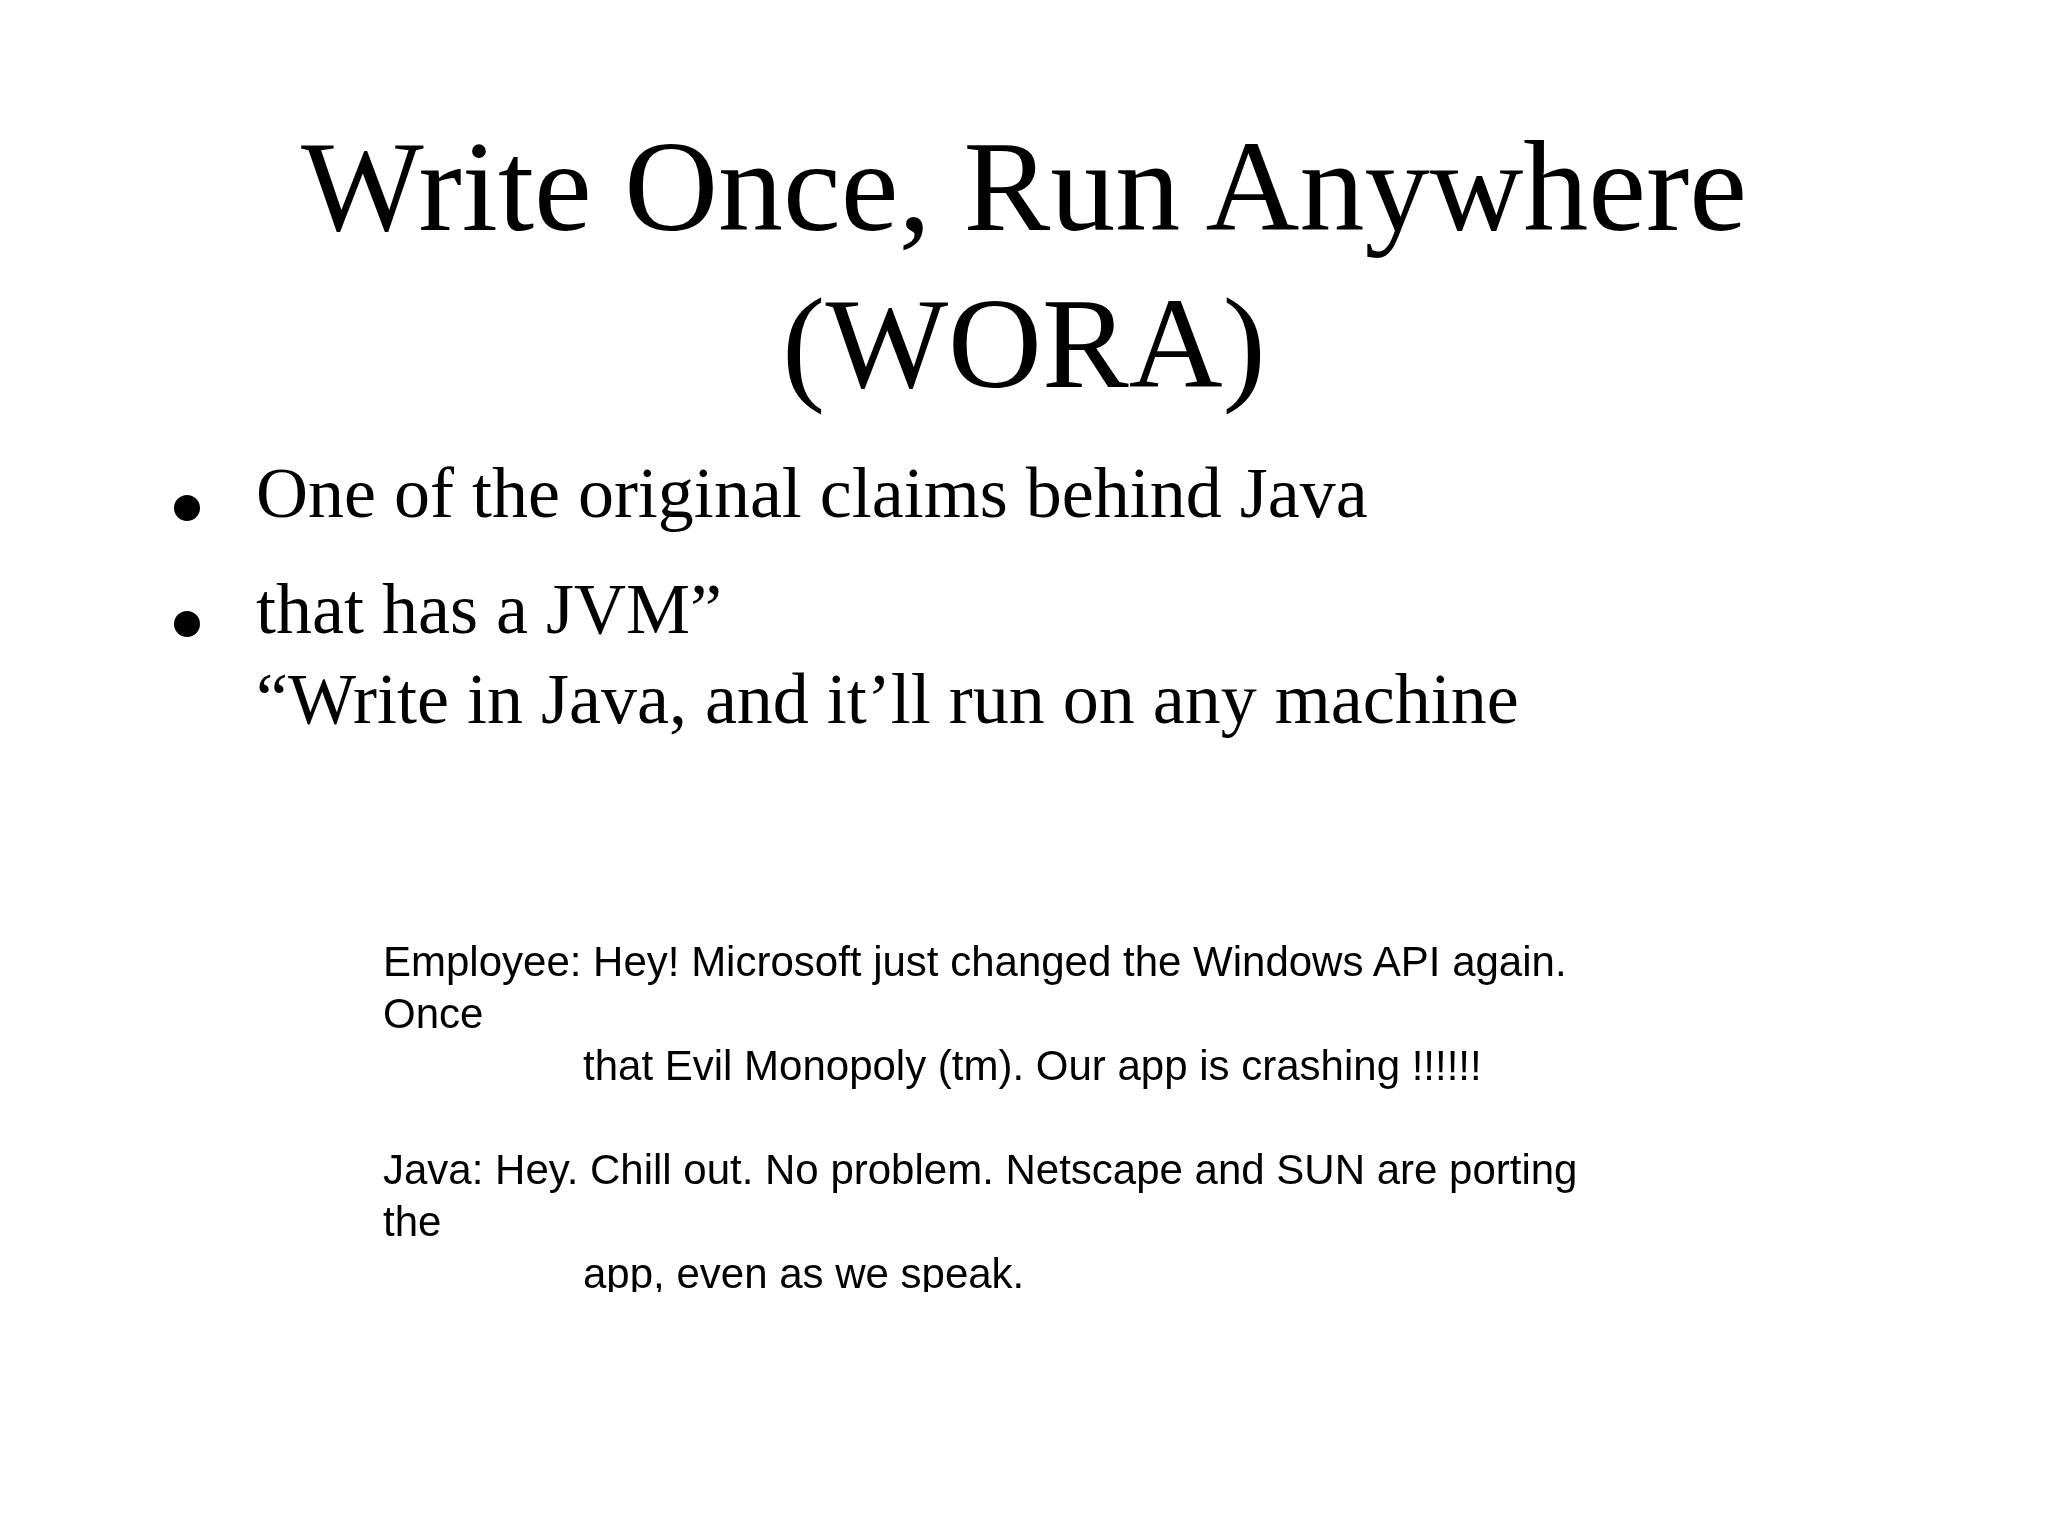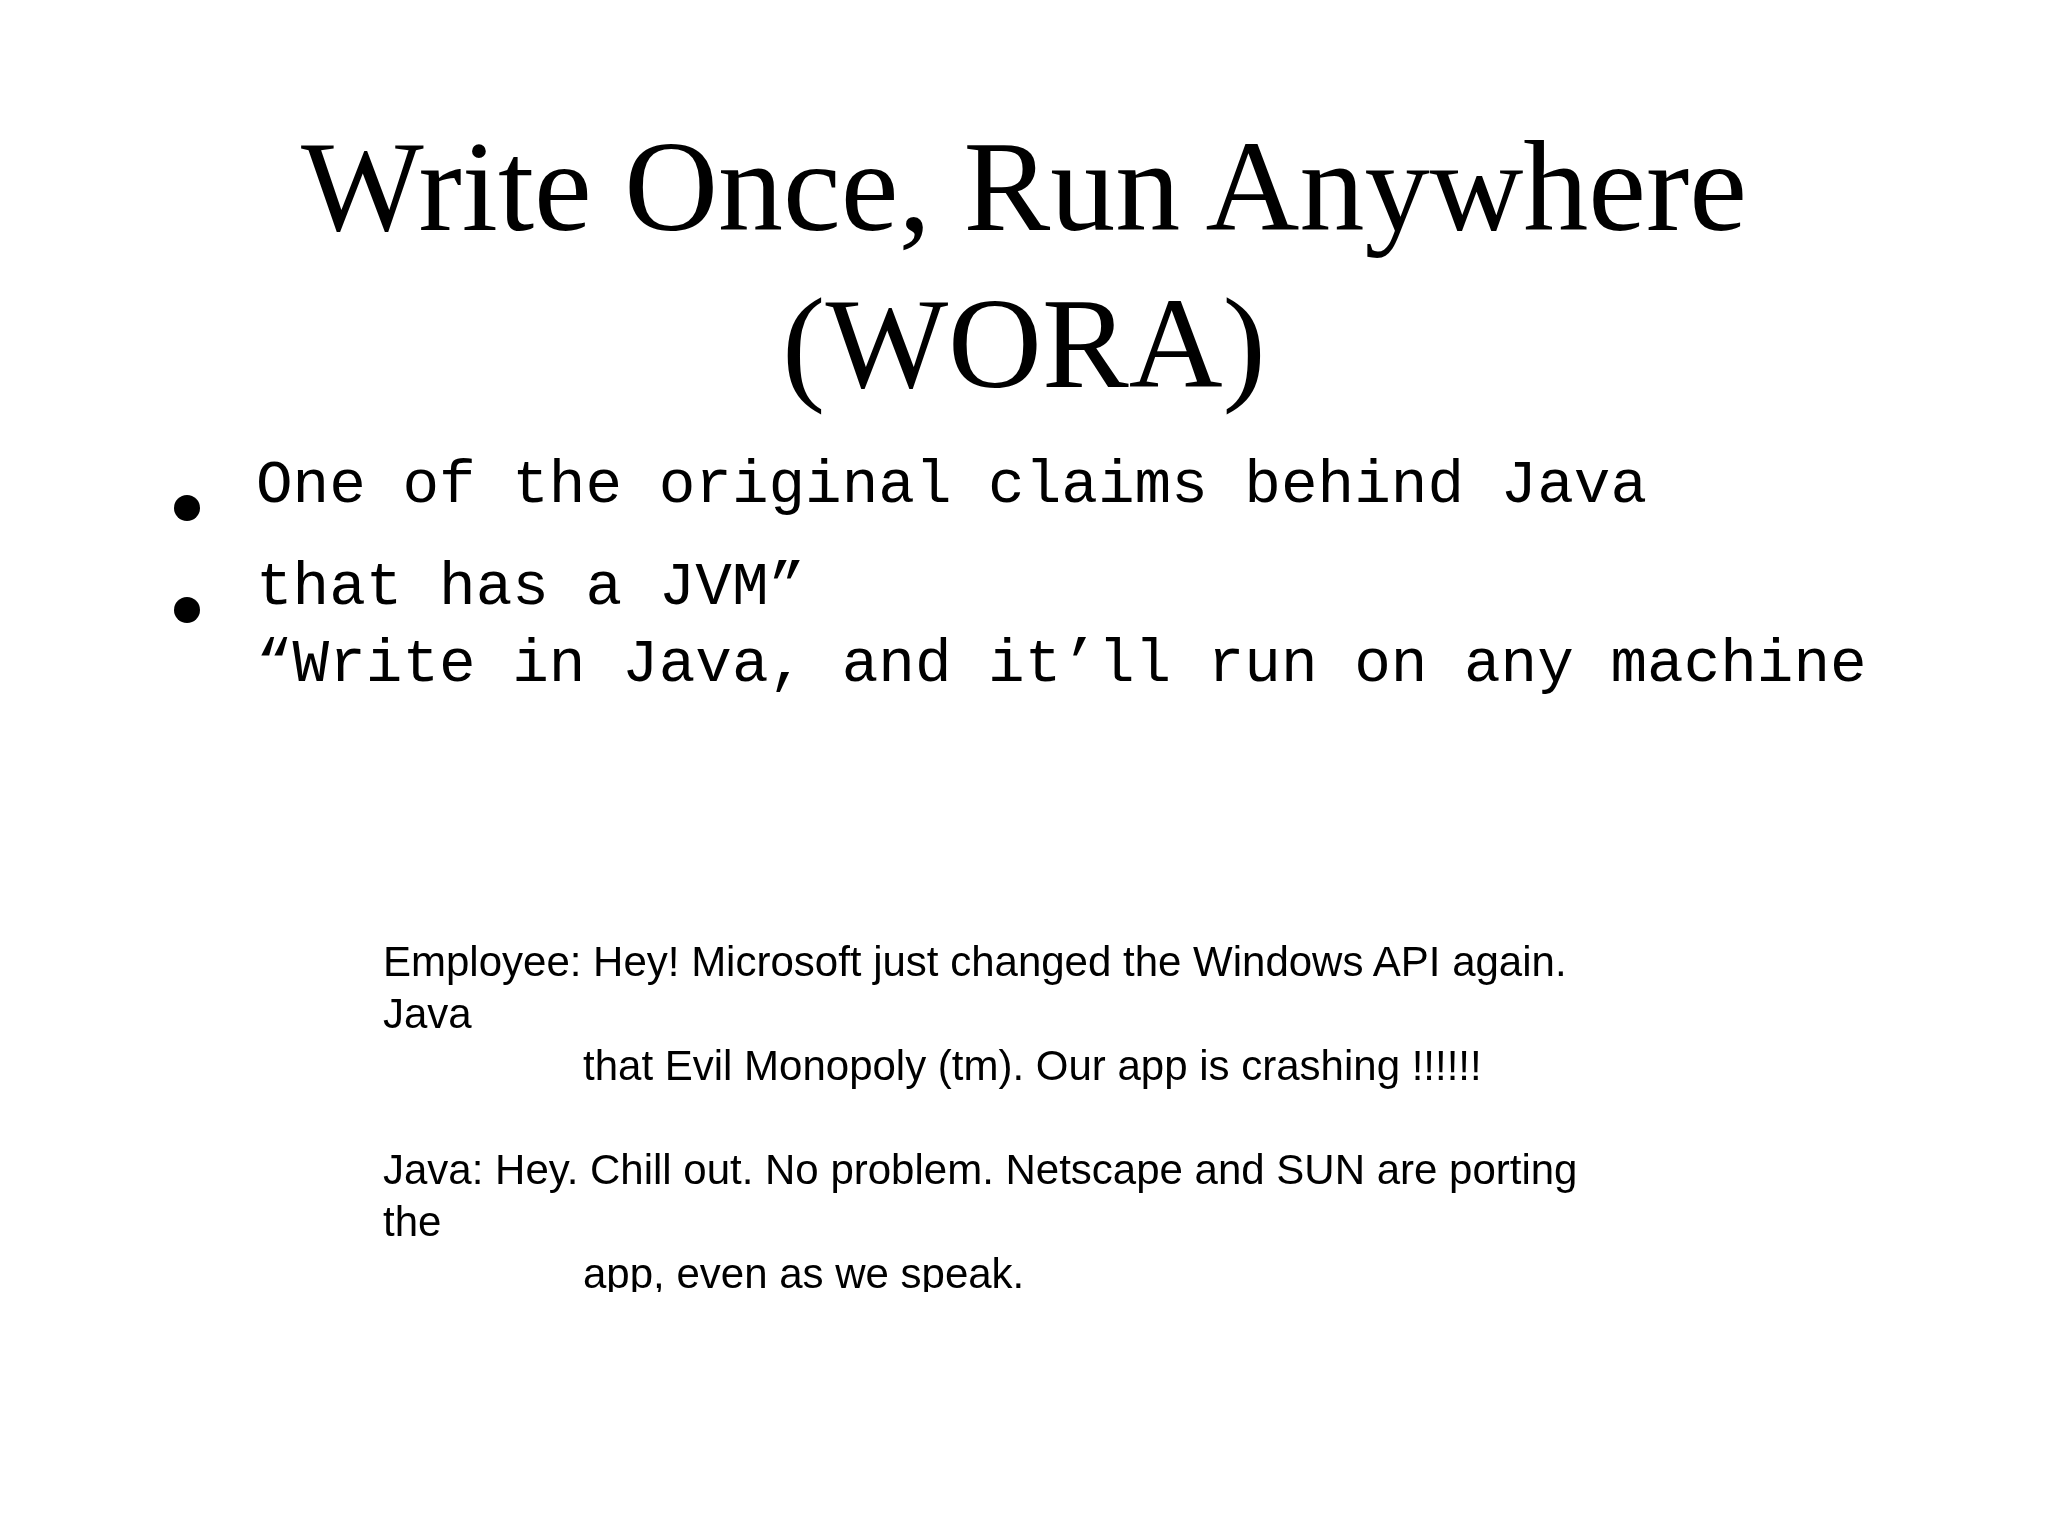--- a/index.html
+++ b/index.html
@@ -25,22 +25,22 @@
     font-size: 130px;
     line-height: 1.21;
     font-weight: 400;
     white-space: nowrap;
   }
   .bullet-list {
     position: absolute;
     top: 448px;
     left: 174px;
     right: 40px;
-    font-family: Liberation Mono, monospace;
-    font-size: 61px;
+    font-family: Liberation Serif, serif;
+    font-size: 72px;
     line-height: 1.25;
   }
   .bullet-item {
     position: relative;
     padding-left: 82px;
     margin-bottom: 26px;
   }
   .bullet-marker {
     position: absolute;
     left: 0;
@@ -87,21 +87,21 @@
     </div>
     <div class="bullet-item">
       <span class="bullet-marker"></span>
       <div class="bullet-line">that has a JVM”</div>
       <div class="bullet-line">“Write in Java, and it’ll run on any machine</div>
     </div>
   </div>
 
   <div class="dialogue">
     <div class="dialogue-line">Employee: Hey! Microsoft just changed the Windows API again.</div>
-    <div class="dialogue-line">Java</div>
+    <div class="dialogue-line">Once</div>
     <div class="dialogue-line indent">that Evil Monopoly (tm). Our app is crashing !!!!!!</div>
     <div class="dialogue-line"></div>
     <div class="dialogue-line">Java: Hey. Chill out. No problem. Netscape and SUN are porting</div>
     <div class="dialogue-line">the</div>
     <div class="dialogue-line indent">app, even as we speak.</div>
   </div>
 
 </div>
 
 </body></html>

